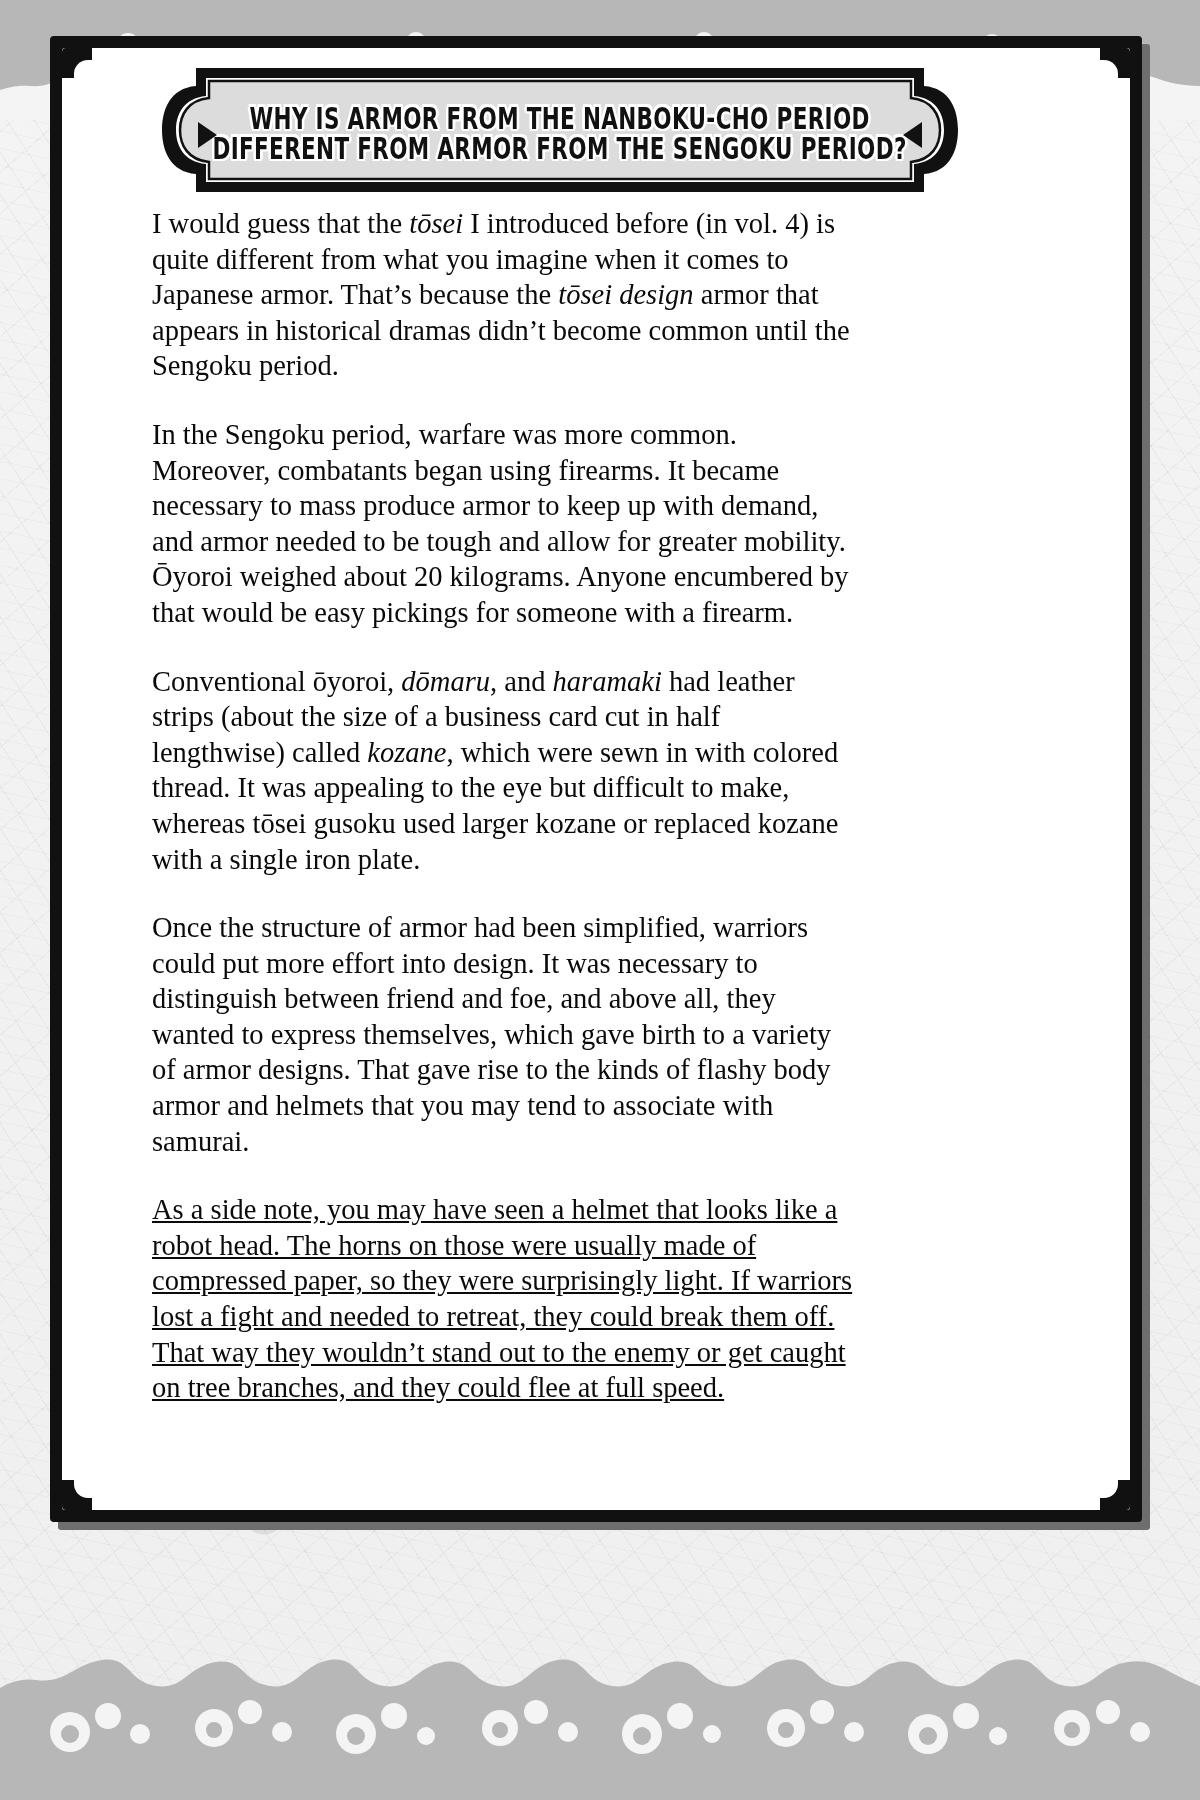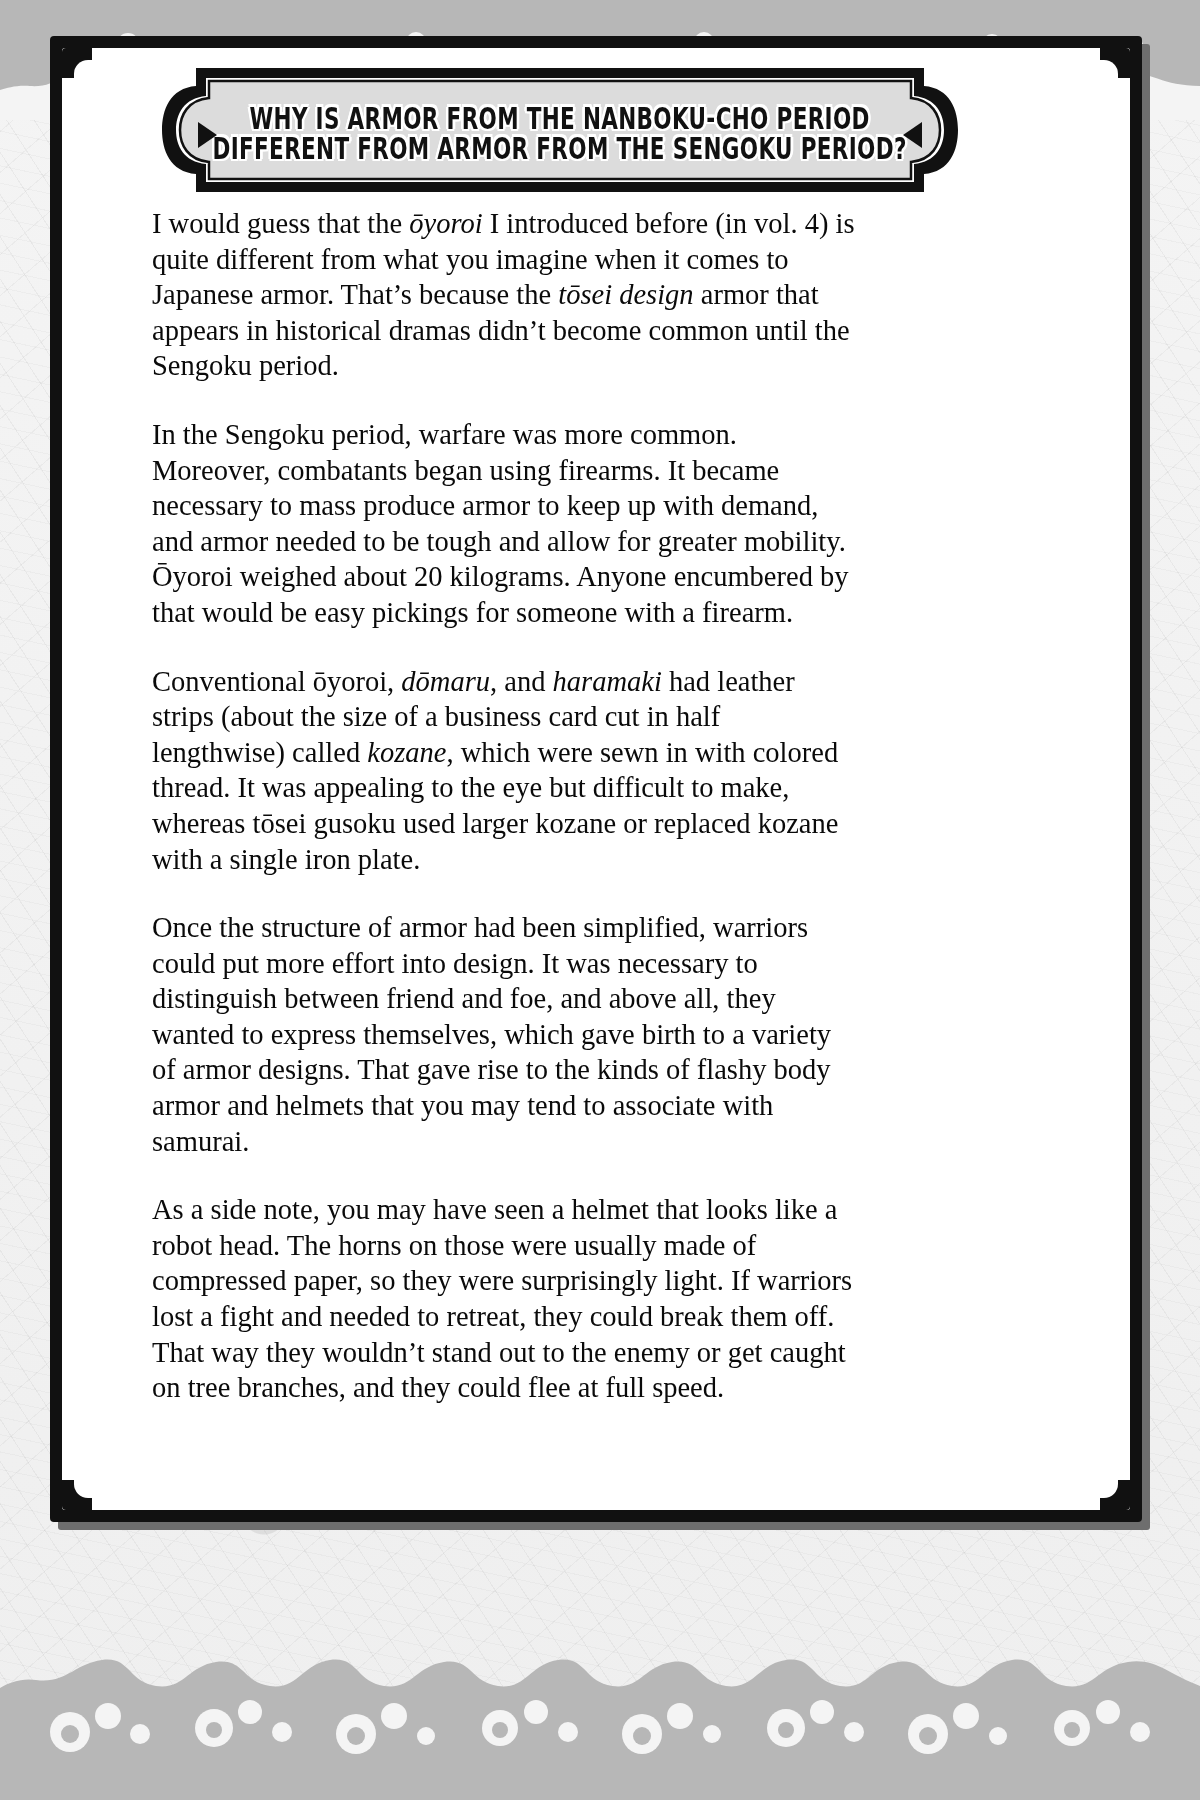--- a/index.html
+++ b/index.html
@@ -146,21 +146,21 @@
     width: 706px;
   }
   .para {
     font-family: "Liberation Serif", serif;
     font-size: 28.5px;
     line-height: 35.6px;
     color: #0a0a0a;
     margin: 0 0 33px 0;
     text-align: left;
   }
-  .para:last-child { margin-bottom: 14px; }
+  .para:last-child { margin-bottom: 14px; text-decoration: underline; }
   .para em { font-style: italic; }
 </style>
 </head>
 <body>
 
 <div id="page">
 
   <div class="cloud-band" id="cloud-top">
     <svg viewBox="0 0 1200 120" preserveAspectRatio="none" aria-hidden="true">
       <g fill="#b7b7b7">
@@ -282,20 +282,20 @@
     </div>
     <div class="banner-arrow" id="banner-arrow-left"></div>
     <div class="banner-arrow" id="banner-arrow-right"></div>
     <div id="banner-text">
       <div class="banner-line">WHY IS ARMOR FROM THE NANBOKU-CHO PERIOD</div>
       <div class="banner-line">DIFFERENT FROM ARMOR FROM THE SENGOKU PERIOD?</div>
     </div>
   </div>
 
   <div id="article">
-    <p class="para"><span>I would guess that the </span><em>ōyoroi</em><span> I introduced before (in vol. 4) is quite different from what you imagine when it comes to Japanese armor. That’s because the </span><em>tōsei design</em><span> armor that appears in historical dramas didn’t become common until the Sengoku period.</span></p>
+    <p class="para"><span>I would guess that the </span><em>tōsei</em><span> I introduced before (in vol. 4) is quite different from what you imagine when it comes to Japanese armor. That’s because the </span><em>tōsei design</em><span> armor that appears in historical dramas didn’t become common until the Sengoku period.</span></p>
     <p class="para"><span>In the Sengoku period, warfare was more common. Moreover, combatants began using firearms. It became necessary to mass produce armor to keep up with demand, and armor needed to be tough and allow for greater mobility. Ōyoroi weighed about 20 kilograms. Anyone encumbered by that would be easy pickings for someone with a firearm.</span></p>
     <p class="para"><span>Conventional ōyoroi, </span><em>dōmaru</em><span>, and </span><em>haramaki</em><span> had leather strips (about the size of a business card cut in half lengthwise) called </span><em>kozane</em><span>, which were sewn in with colored thread. It was appealing to the eye but difficult to make, whereas tōsei gusoku used larger kozane or replaced kozane with a single iron plate.</span></p>
     <p class="para"><span>Once the structure of armor had been simplified, warriors could put more effort into design. It was necessary to distinguish between friend and foe, and above all, they wanted to express themselves, which gave birth to a variety of armor designs. That gave rise to the kinds of flashy body armor and helmets that you may tend to associate with samurai.</span></p>
     <p class="para"><span>As a side note, you may have seen a helmet that looks like a robot head. The horns on those were usually made of compressed paper, so they were surprisingly light. If warriors lost a fight and needed to retreat, they could break them off. That way they wouldn’t stand out to the enemy or get caught on tree branches, and they could flee at full speed.</span></p>
   </div>
 
 </div>
 
 </body></html>

